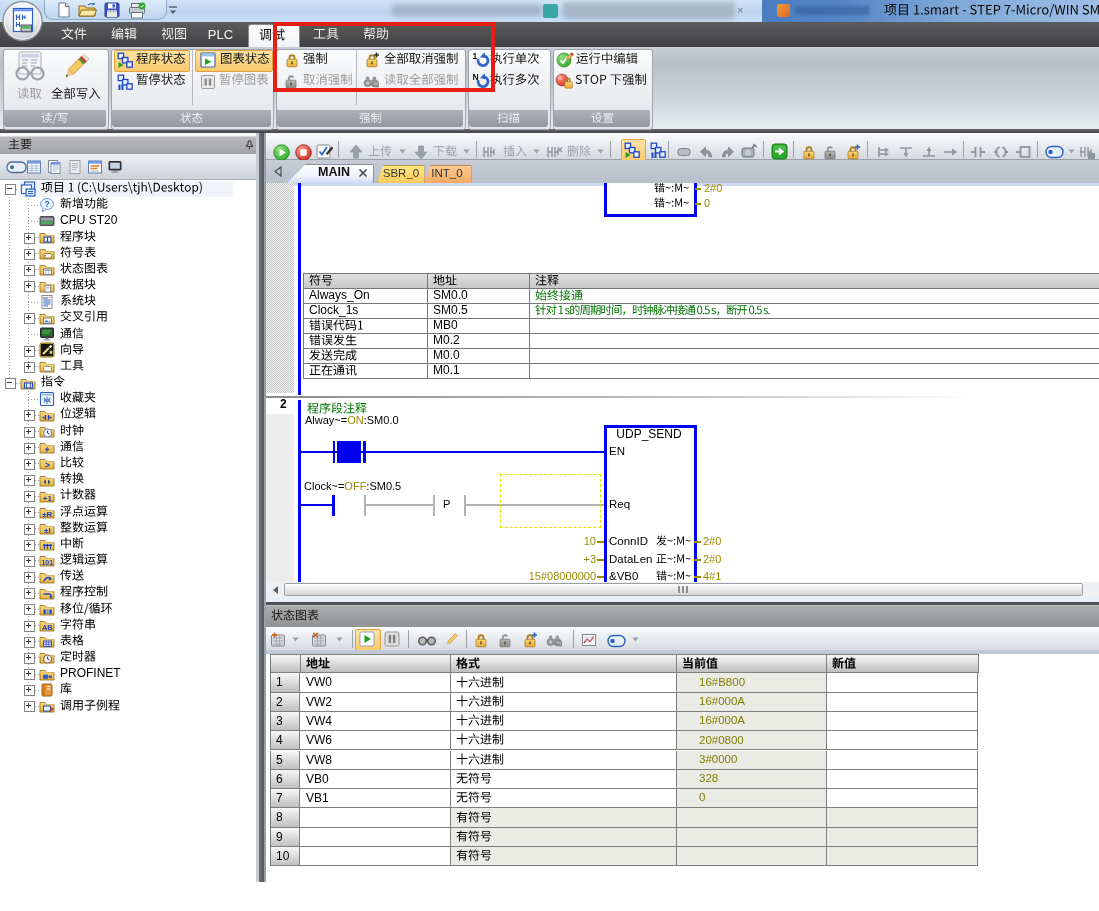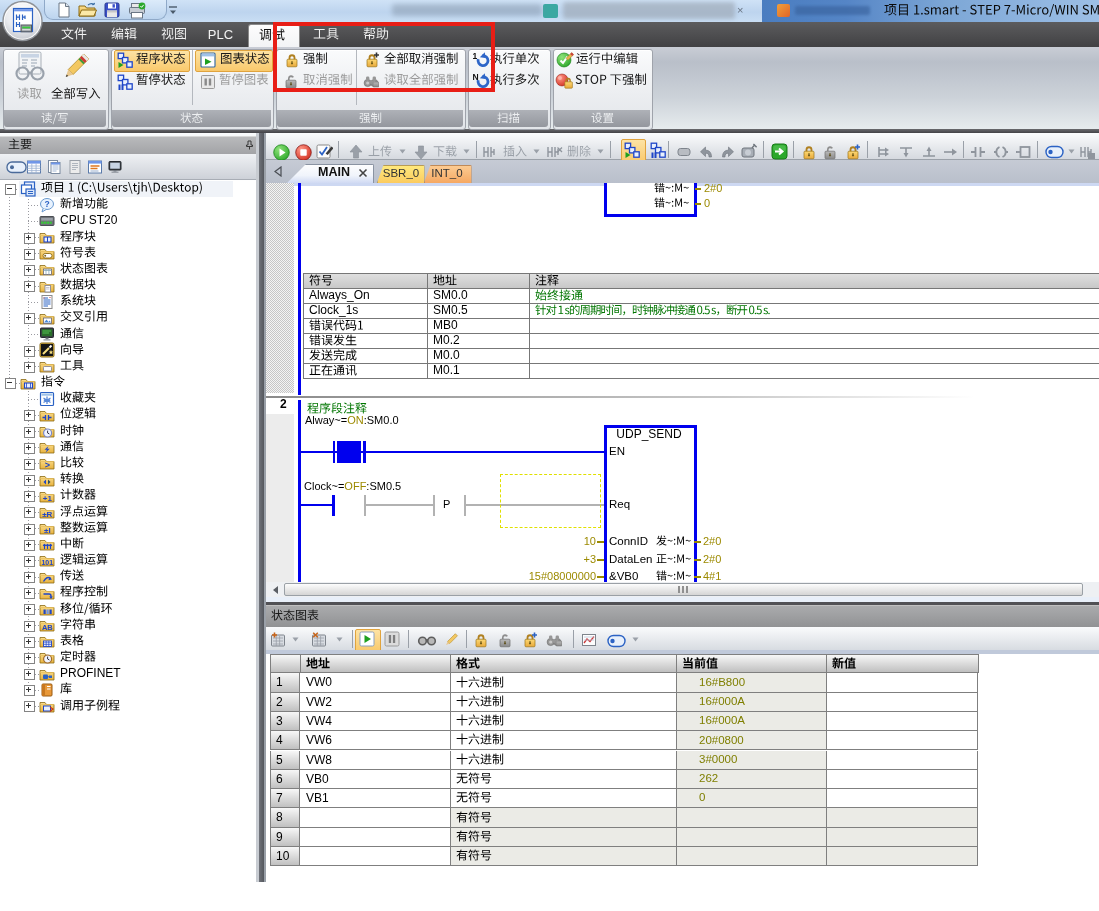--- a/index.html
+++ b/index.html
@@ -1999,21 +1999,21 @@
 <div style="position:absolute;top:772.8px;font:12px 'Liberation Sans',sans-serif;color:#000;line-height:12px;white-space:pre;left:306.0px;">VB0</div>
 <div style="position:absolute;left:456.0px;top:772.0px">
     <svg width="36.0" height="14.2" style="display:block;overflow:visible">
       <g fill="#000" transform="translate(0,10.56) scale(0.01200,-0.01200)">
         <use href="#g65e0" x="0"></use>
         <use href="#g7b26" x="1000"></use>
         <use href="#g53f7" x="2000"></use>
       </g>
     </svg>
   </div>
-<div style="position:absolute;top:773.1px;font:11.5px 'Liberation Sans',sans-serif;color:#7f7f00;line-height:11.5px;white-space:pre;left:699.0px;">262</div>
+<div style="position:absolute;top:773.1px;font:11.5px 'Liberation Sans',sans-serif;color:#7f7f00;line-height:11.5px;white-space:pre;left:699.0px;">328</div>
 <div style="position:absolute;left:270px;top:789.1px;width:30px;height:19.3px;background:linear-gradient(180deg,#f7f7f7 0%,#dedede 45%,#c0c0c0 100%);border:1px solid #7f7f7f;border-top:none;box-sizing:border-box"></div>
 <div style="position:absolute;top:792.1px;font:12px 'Liberation Sans',sans-serif;color:#000;line-height:12px;white-space:pre;left:276.0px;">7</div>
 <div style="position:absolute;left:300px;top:789.1px;width:150px;height:19.3px;background:#fff;border-bottom:1px solid #7f7f7f;box-sizing:border-box"></div>
 <div style="position:absolute;left:450px;top:789.1px;width:226px;height:19.3px;background:#fff;border-bottom:1px solid #7f7f7f;border-left:1px solid #7f7f7f;box-sizing:border-box"></div>
 <div style="position:absolute;left:676px;top:789.1px;width:150px;height:19.3px;background:#ebebe6;border-bottom:1px solid #7f7f7f;border-left:1px solid #7f7f7f;box-sizing:border-box"></div>
 <div style="position:absolute;left:826px;top:789.1px;width:152px;height:19.3px;background:#fff;border-bottom:1px solid #7f7f7f;border-left:1px solid #7f7f7f;border-right:1px solid #7f7f7f;box-sizing:border-box"></div>
 <div style="position:absolute;top:792.1px;font:12px 'Liberation Sans',sans-serif;color:#000;line-height:12px;white-space:pre;left:306.0px;">VB1</div>
 <div style="position:absolute;left:456.0px;top:791.3px">
     <svg width="36.0" height="14.2" style="display:block;overflow:visible">
       <g fill="#000" transform="translate(0,10.56) scale(0.01200,-0.01200)">

